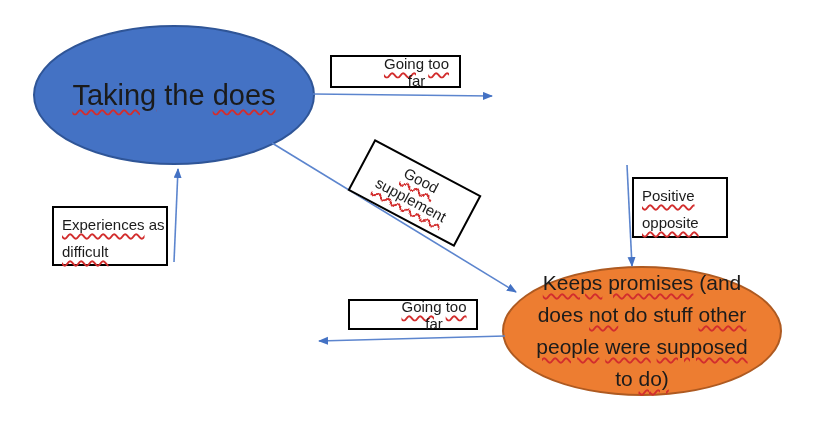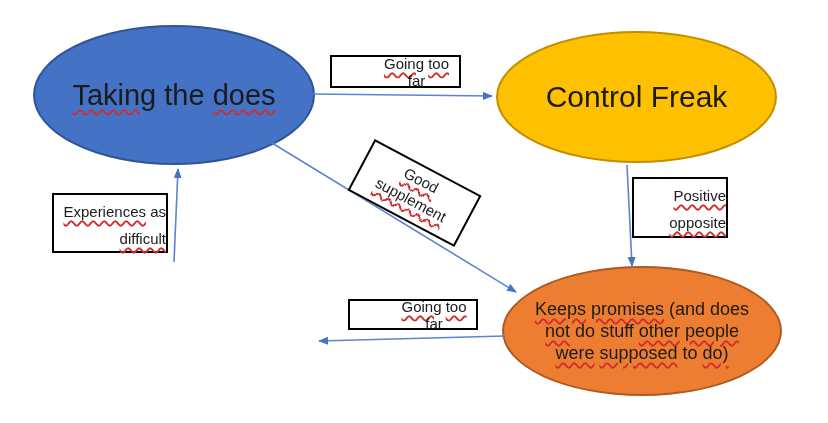--- a/index.html
+++ b/index.html
@@ -12,37 +12,37 @@
   .node {
     position: absolute; border-radius: 50%;
     border: 2.5px solid #000;
     display: flex; align-items: center; justify-content: center;
     text-align: center; z-index: 1; box-sizing: border-box;
   }
   .node .node-label { display: block; }
   #node-taking  { left: 33px;  top: 25px;  width: 282px; height: 140px; font-size: 29px; }
   #node-control { left: 496px; top: 31px;  width: 281px; height: 132px; font-size: 30px; }
   #node-competitive { left: 33px; top: 264px; width: 285px; height: 135px; font-size: 30px; }
-  #node-keeps   { left: 502px; top: 266px; width: 280px; height: 130px; font-size: 18px; line-height: 22px; }
+  #node-keeps   { left: 502px; top: 266px; width: 280px; height: 130px; font-size: 21px; line-height: 32px; }
   #node-keeps .node-label { width: 224px; }
 
   
   #connectors { position: absolute; left: 0; top: 0; width: 828px; height: 423px; z-index: 2; }
   #connectors line { stroke-width: 1.6px; fill: none; }
 
   
   .edge-label {
     position: absolute; background: #ffffff; border: 2px solid #000000;
-    z-index: 3; box-sizing: border-box; font-size: 15px; text-align: right;
+    z-index: 3; box-sizing: border-box; font-size: 15px;
   }
   .edge-label.center { display: flex; align-items: center; justify-content: center; text-align: center; padding-left: 42px; }
   #label-going-top    { left: 330px; top: 55px;  width: 131px; height: 33px; }
   #label-good         { left: 354px; top: 164px; width: 121px; height: 58px; transform: rotate(28deg); text-align: center; line-height: 22px; padding-top: 2px; }
   #label-positive     { left: 632px; top: 177px; width: 96px;  height: 61px; padding: 3px 0 0 8px; line-height: 27px; }
-  #label-exp          { left: 52px;  top: 193px; width: 116px; height: 60px; padding: 3px 0 0 8px; line-height: 27px; }
+  #label-exp          { left: 52px;  top: 206px; width: 116px; height: 60px; padding: 3px 0 0 8px; line-height: 27px; }
   #label-going-bottom { left: 348px; top: 299px; width: 130px; height: 31px; }
 
   
   .sq {
     text-decoration-line: underline;
     text-decoration-style: wavy;
     text-decoration-color: #d22d2d;
     text-decoration-thickness: 1.5px;
     text-underline-offset: 3px;
   }
@@ -51,23 +51,20 @@
 </style>
 </head>
 <body>
 
 <div id="canvas">
 
   <div class="node" id="node-taking" style="background-color: rgb(68, 114, 196); border-color: rgb(47, 85, 151);">
     <span class="node-label"><span class="sq">Taking</span> <span>the</span> <span class="sq">does</span> </span>
   </div>
 
-  <div class="node" id="node-control" style="background-color: rgb(255, 192, 0); border-color: rgb(191, 143, 0);">
-    <span class="node-label"><span>Control</span> <span>Freak</span> </span>
-  </div>
 
 
   <div class="node" id="node-keeps" style="background-color: rgb(237, 125, 49); border-color: rgb(174, 90, 33);">
     <span class="node-label"><span class="sq">Keeps</span> <span class="sq">promises</span> <span>(and</span> <span>does</span> <span class="sq">not</span> <span>do</span> <span>stuff</span> <span class="sq">other</span> <span class="sq">people</span> <span class="sq">were</span> <span class="sq">supposed</span> <span>to</span> <span class="sq">do)</span> </span>
   </div>
 
   <svg id="connectors" viewBox="0 0 828 423">
     <defs>
       <marker id="arrow" markerUnits="userSpaceOnUse" markerWidth="12" markerHeight="10" refX="9" refY="4" orient="auto">
         <path d="M0,0 L10,4 L0,8 z" fill="#4472C4"></path>

